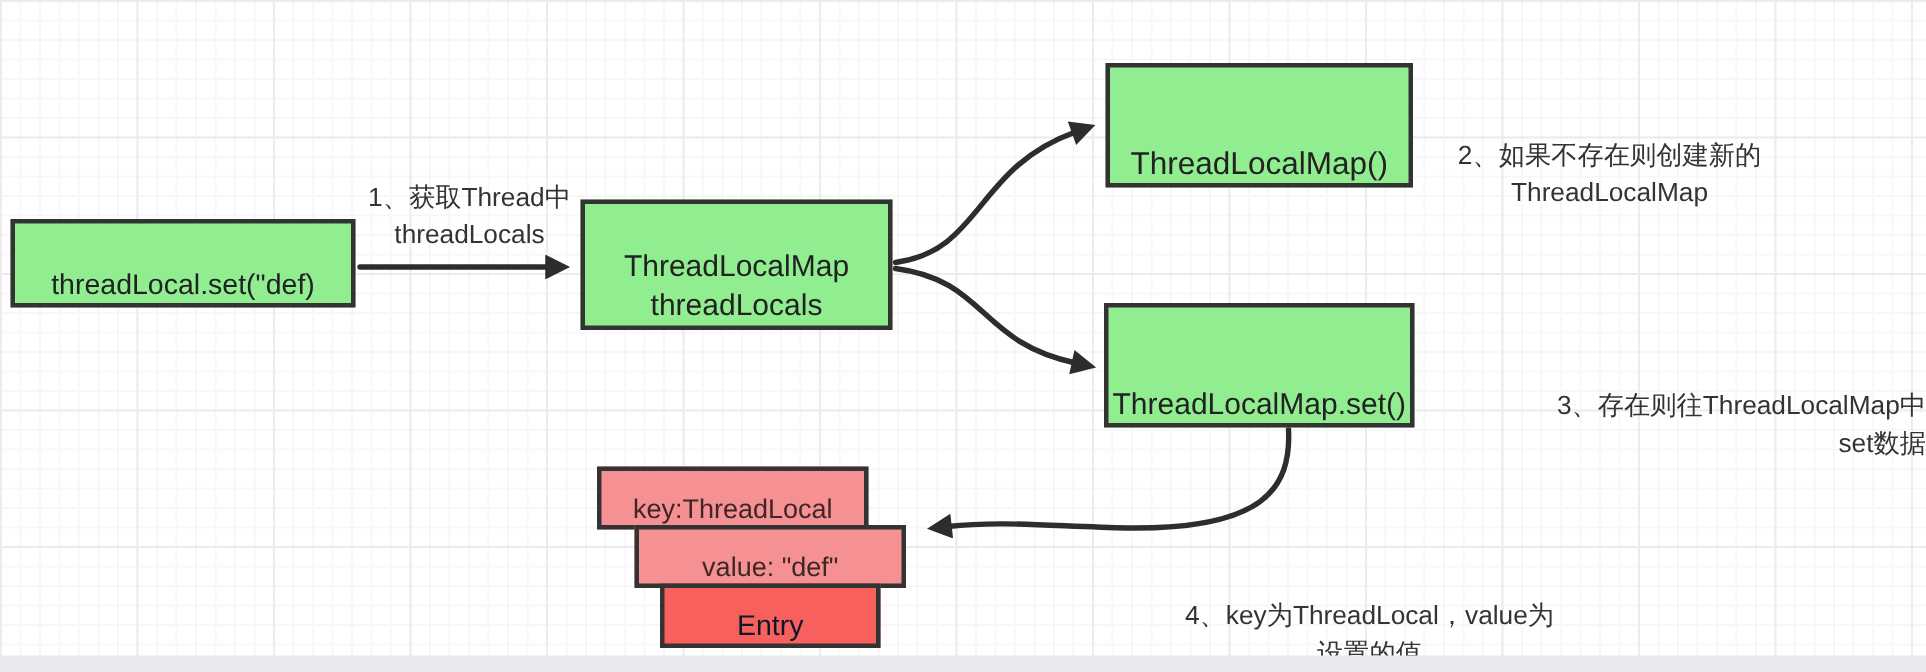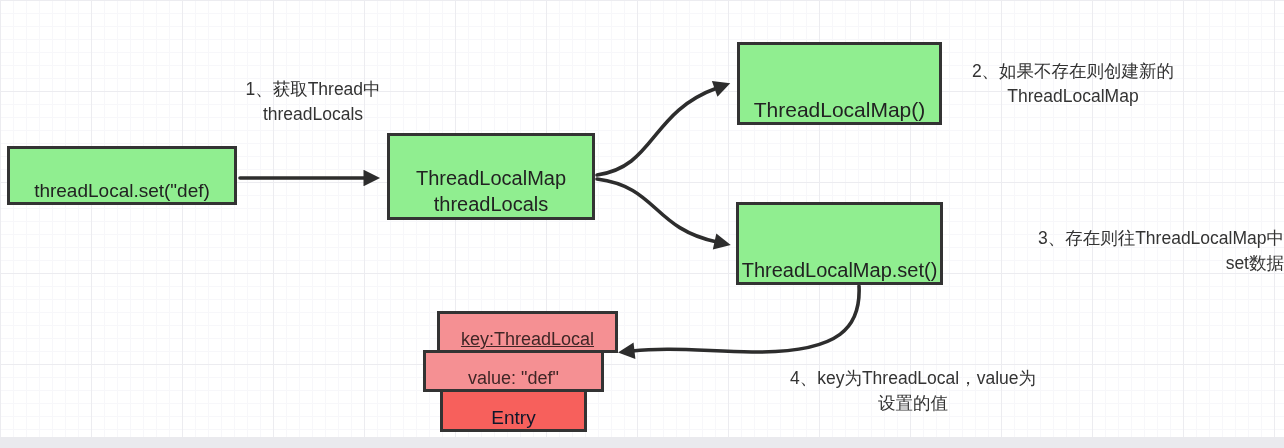--- a/index.html
+++ b/index.html
@@ -25,29 +25,29 @@
     color:var(--text-dark,#222);
   }
   .green{background:var(--node-green,#90ee90);}
   .pink{background:var(--node-pink,#f59093);color:#402626;}
   .red{background:var(--node-red,#f7605c);color:#0f172a;}
 
   .node-start{left:7px;top:146px;width:230px;height:59px;font-size:19px;}
   .node-map{left:387px;top:133px;width:208px;height:87px;font-size:20px;line-height:26px;}
   .node-newmap{left:737px;top:42px;width:205px;height:83px;font-size:21px;}
   .node-mapset{left:736px;top:202px;width:207px;height:83px;font-size:20px;}
-  .node-key{left:437px;top:311px;width:181px;height:42px;font-size:18px;text-decoration:underline;}
+  .node-key{left:398px;top:311px;width:181px;height:42px;font-size:18px;}
   .node-value{left:423px;top:350px;width:181px;height:42px;font-size:18px;}
   .node-entry{left:440px;top:389px;width:147px;height:43px;font-size:19px;}
 
   .annotation{
     position:absolute;color:var(--annotation-text,#333);
-    font-size:17.5px;line-height:25px;text-align:center;
+    font-size:17.5px;line-height:25px;text-align:center;margin-top:32px;
   }
-  .ann1{left:218px;top:77px;width:190px;}
+  .ann1{left:218px;top:87px;width:190px;}
   .ann2{left:948px;top:59px;width:250px;}
   .ann3{left:988px;top:226px;width:296px;text-align:right;}
   .ann4{left:748px;top:366px;width:330px;}
 
   svg.arrows{position:absolute;left:0;top:0;pointer-events:none;}
   .bottom-strip{
     position:absolute;left:0;bottom:0;width:1284px;height:11px;
     background:#eaeaee;
   }
 </style>

